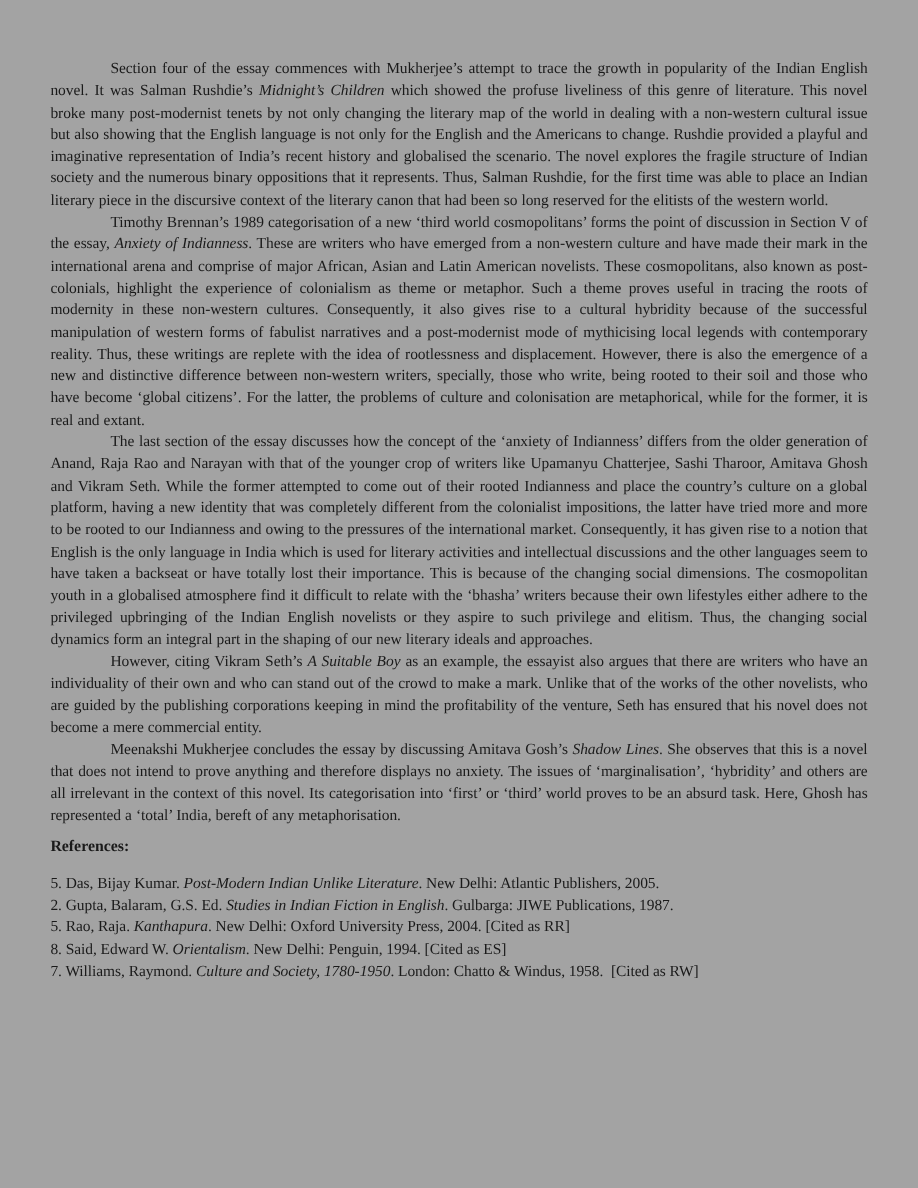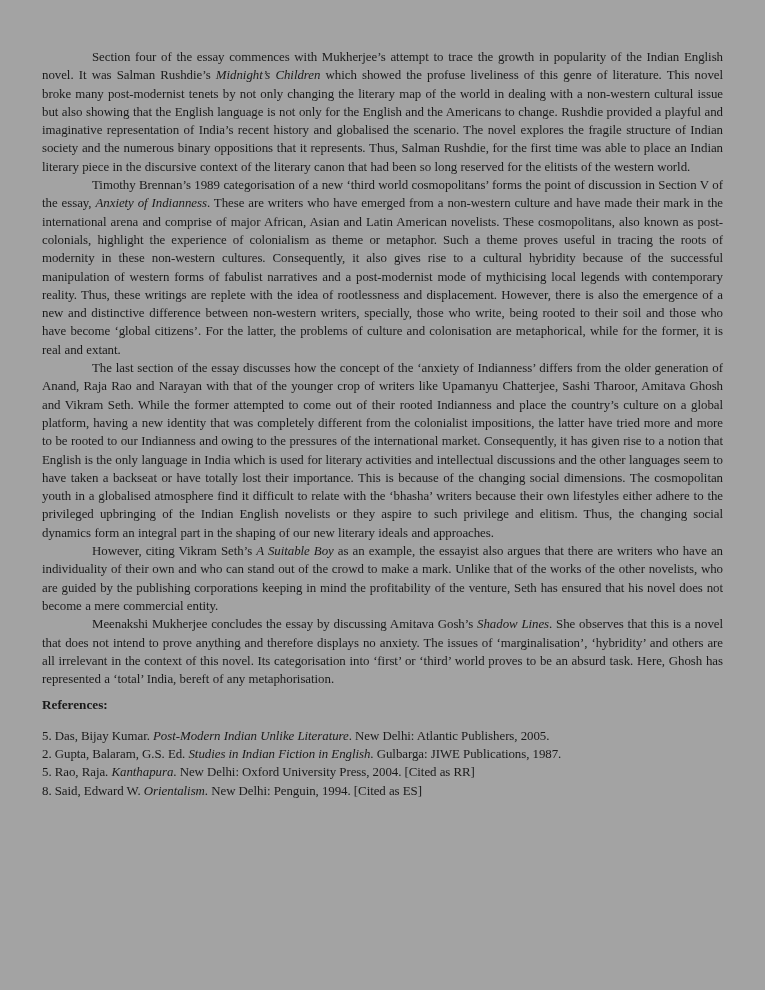--- a/index.html
+++ b/index.html
@@ -57,14 +57,15 @@
     <p><span>Meenakshi Mukherjee concludes the essay by discussing Amitava Gosh’s </span><span style="font-style: italic;">Shadow Lines</span><span>. She observes that this is a novel that does not intend to prove anything and therefore displays no anxiety. The issues of ‘marginalisation’, ‘hybridity’ and others are all irrelevant in the context of this novel. Its categorisation into ‘first’ or ‘third’ world proves to be an absurd task. Here, Ghosh has represented a ‘total’ India, bereft of any metaphorisation.</span></p>
   </div>
 
   <div class="references-heading">References:</div>
 
   <div class="references">
     <p class="ref"><span>5. Das, Bijay Kumar. </span><span style="font-style: italic;">Post-Modern Indian Unlike Literature</span><span>. New Delhi: Atlantic Publishers, 2005.</span></p>
     <p class="ref"><span>2. Gupta, Balaram, G.S. Ed. </span><span style="font-style: italic;">Studies in Indian Fiction in English</span><span>. Gulbarga: JIWE Publications, 1987.</span></p>
     <p class="ref"><span>5. Rao, Raja. </span><span style="font-style: italic;">Kanthapura</span><span>. New Delhi: Oxford University Press, 2004. [Cited as RR]</span></p>
     <p class="ref"><span>8. Said, Edward W. </span><span style="font-style: italic;">Orientalism</span><span>. New Delhi: Penguin, 1994. [Cited as ES]</span></p>
+    <p class="ref"><span>7. Williams, Raymond. </span><span style="font-style: italic;">Culture and Society, 1780-1950</span><span>. London: Chatto &amp; Windus, 1958.  [Cited as RW]</span></p>
   </div>
 </div>
 
 </body></html>

